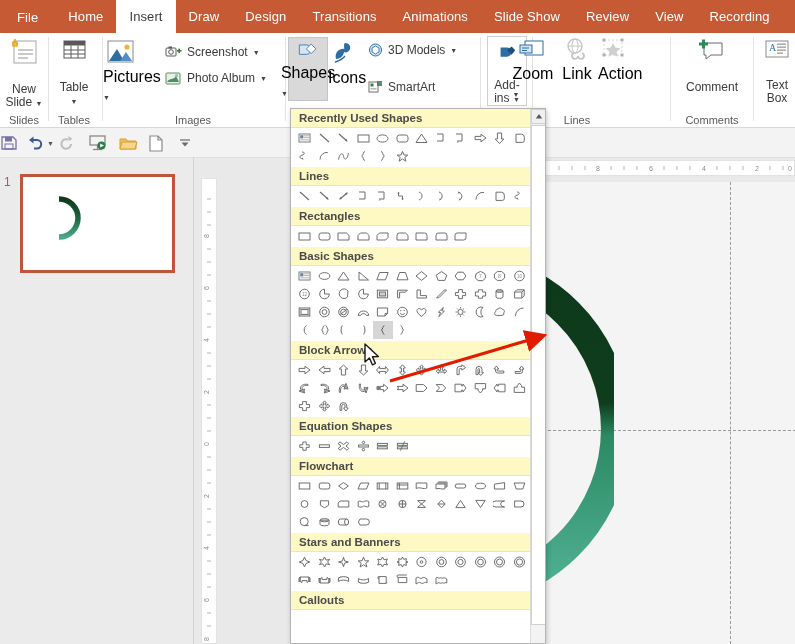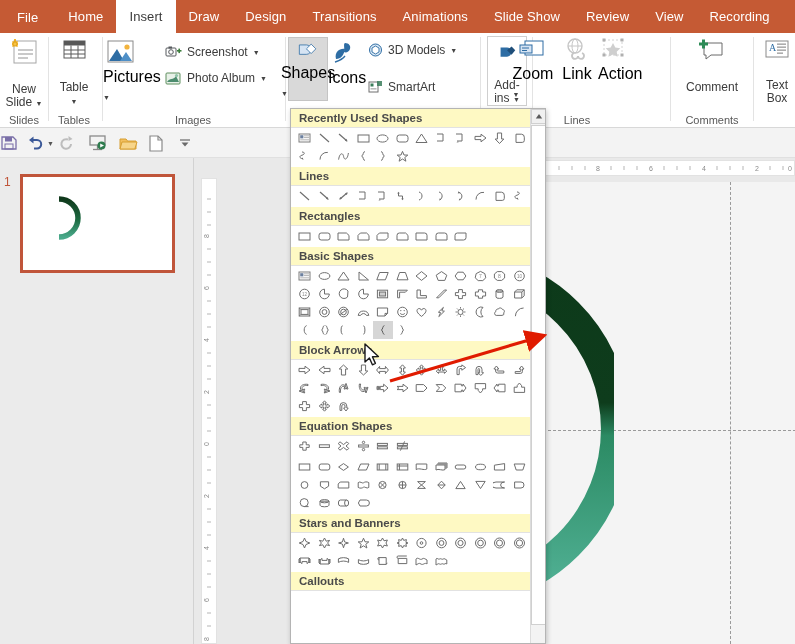--- a/index.html
+++ b/index.html
@@ -1263,20 +1263,21 @@
         <div class="shape-cell">
             <svg width="13" height="12">
               <rect x="1.4" y="3.4" width="10" height="2" fill="none" stroke="#6e6e6e"></rect>
               <rect x="1.4" y="6.8" width="10" height="2" fill="none" stroke="#6e6e6e"></rect>
               <path d="M8.6 1.4 L4.4 10.6" stroke="#6e6e6e" fill="none"></path>
             </svg>
           </div>
       </div>
     </div>
 
+    <div class="gal-head">Flowchart</div>
     <div class="gal-rows">
       <div class="gal-row">
         <div class="shape-cell">
             <svg width="13" height="12">
               <rect x="1.2" y="3" width="10.6" height="6" fill="none" stroke="#6e6e6e"></rect>
             </svg>
           </div>
         <div class="shape-cell">
             <svg width="13" height="12">
               <rect x="1.2" y="3" width="10.6" height="6" rx="2" fill="none" stroke="#6e6e6e"></rect>

